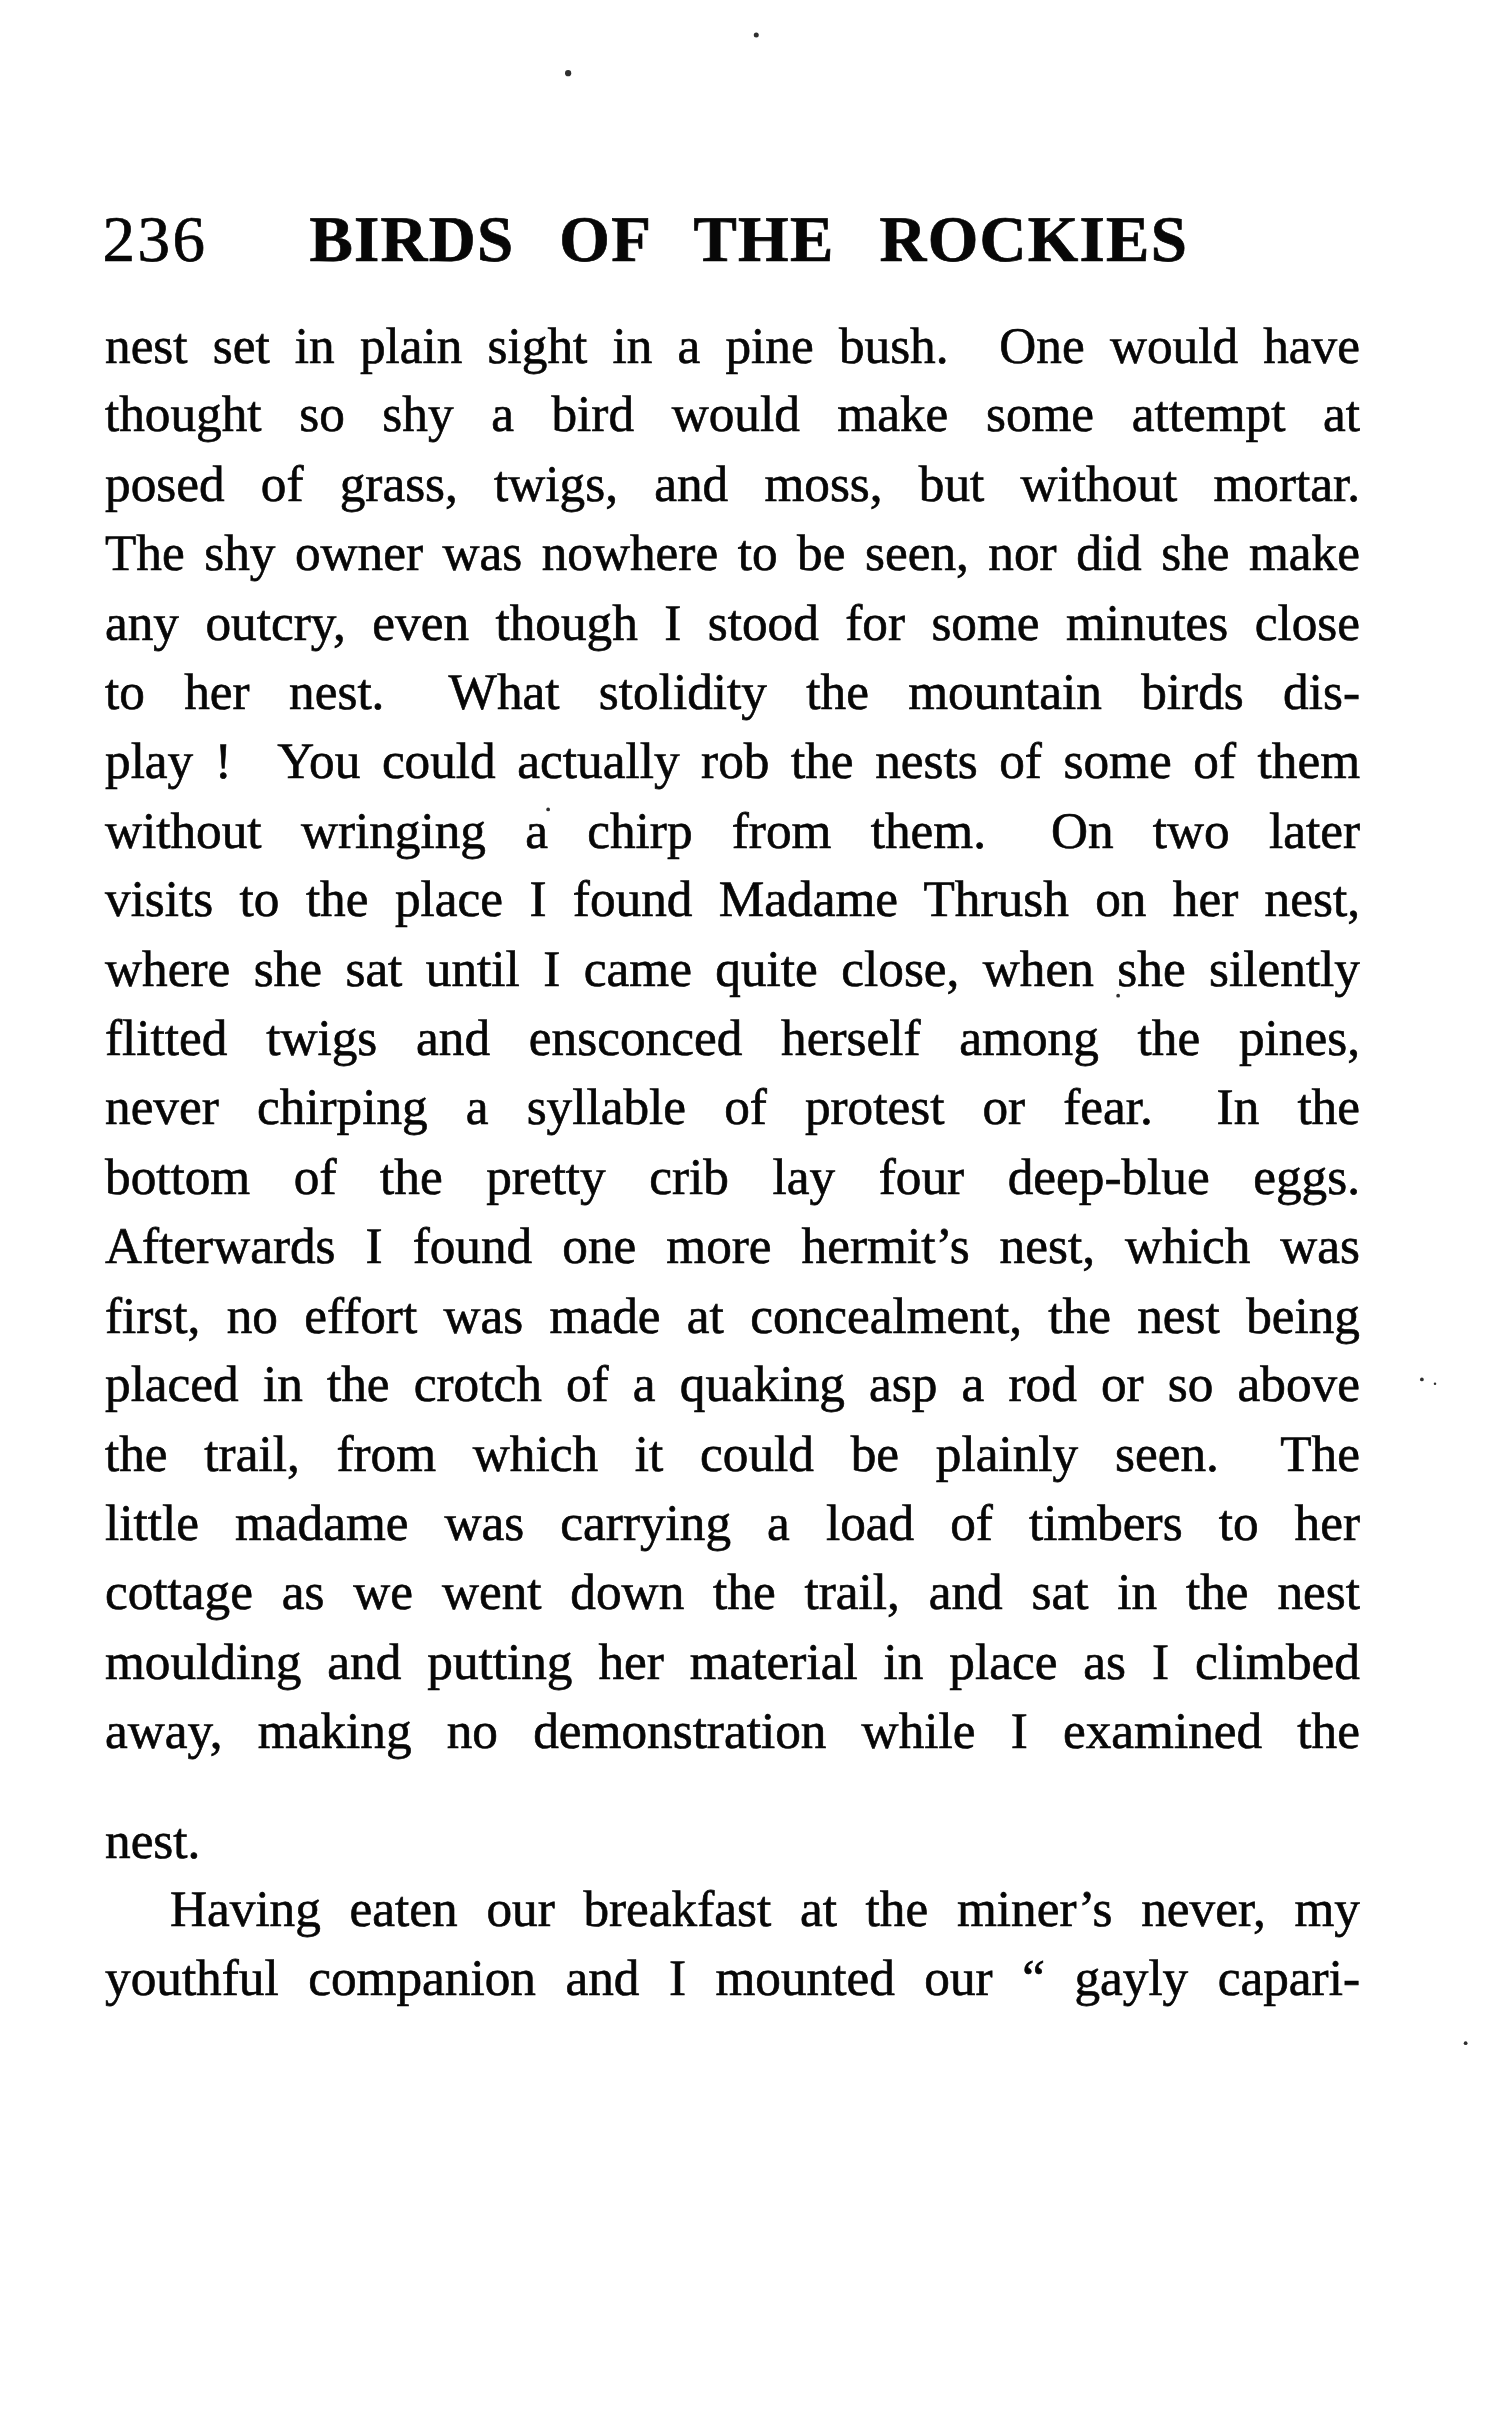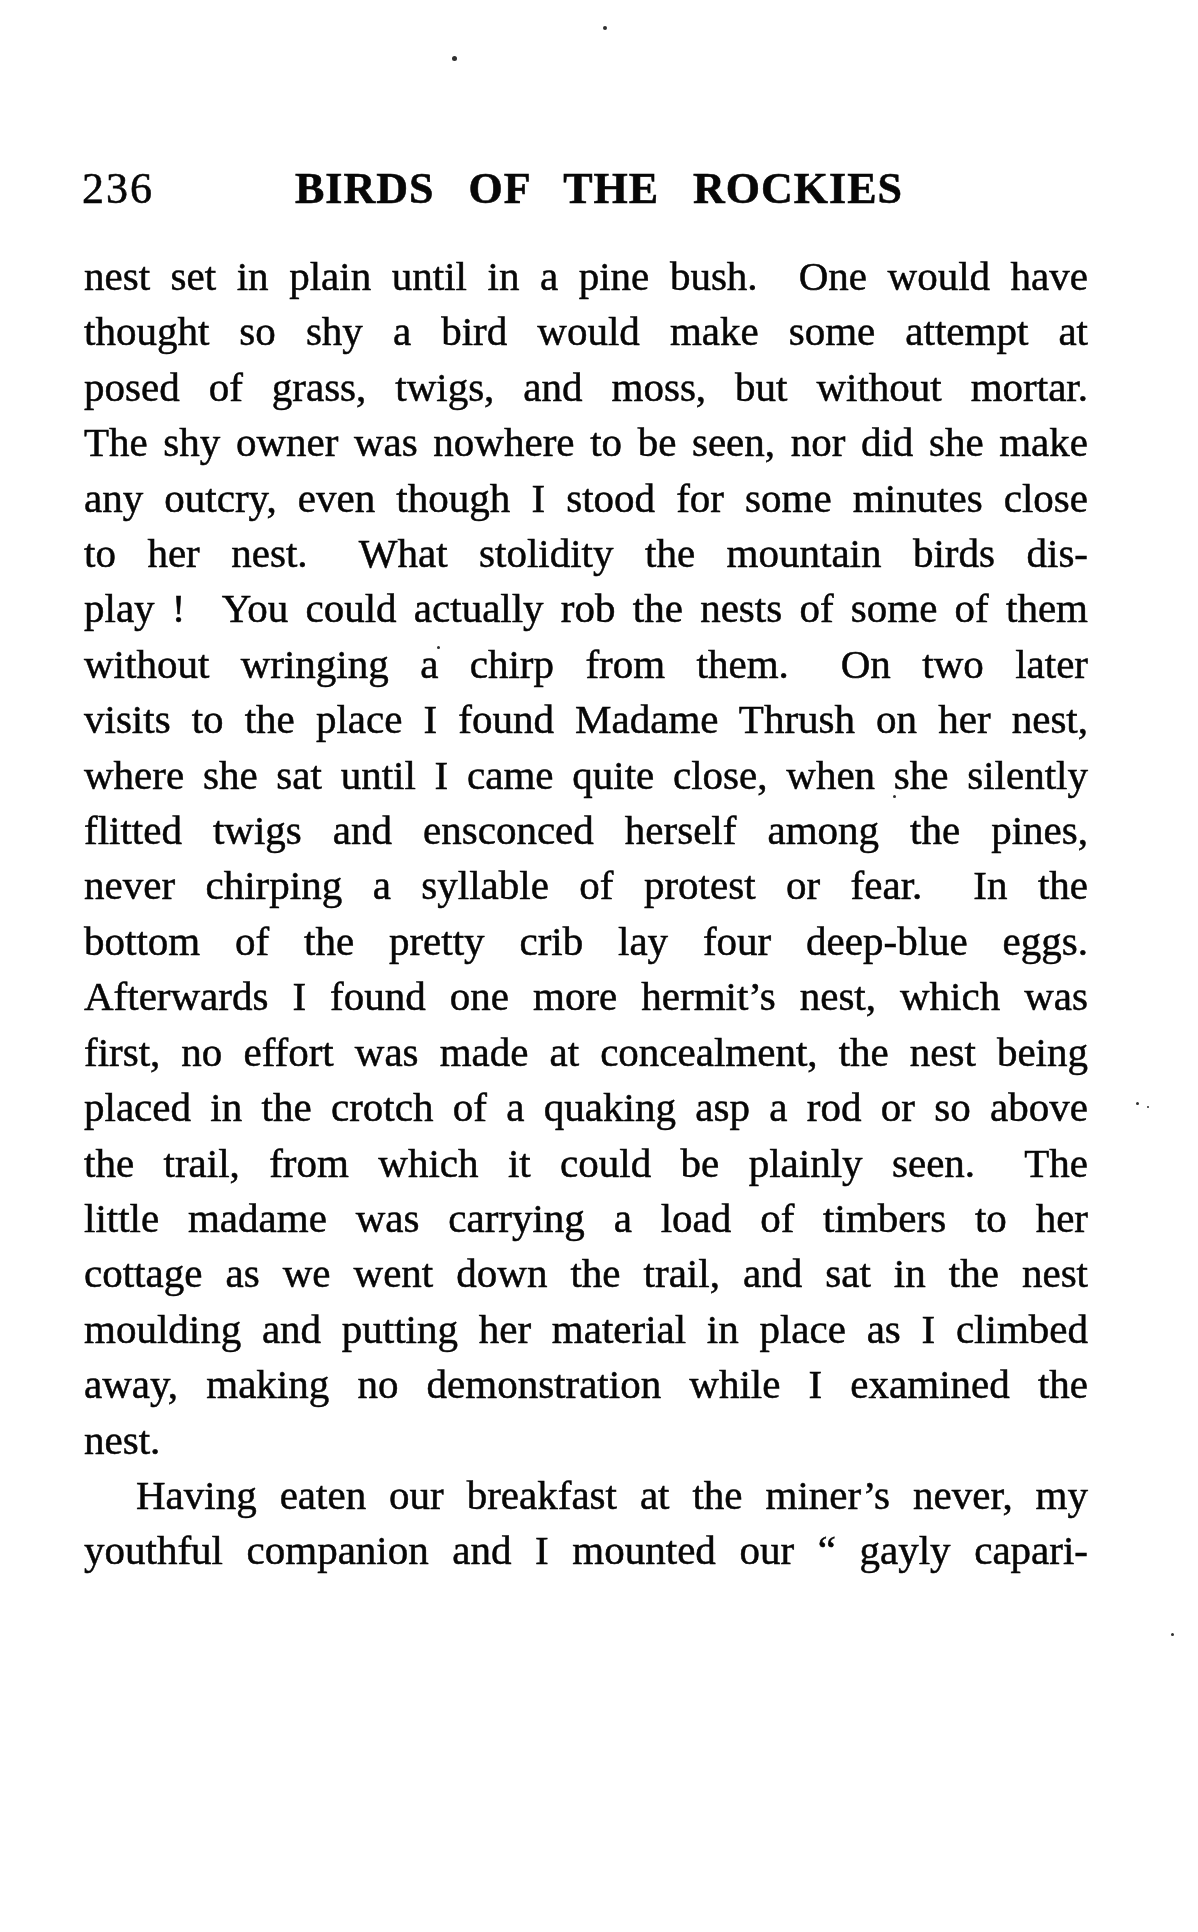--- a/index.html
+++ b/index.html
@@ -15,21 +15,21 @@
     overflow: hidden;
     font-family: "Liberation Serif", serif;
     color: #070707;
   }
   .header-row {
     position: absolute;
     top: 163px;
     left: 0;
     width: 100%;
     height: 52px;
-    font-size: 44px;
+    font-size: 52px;
     -webkit-text-stroke: 0.55px #070707;
   }
   .page-number {
     position: absolute;
     left: 82px;
     top: 0;
     letter-spacing: 2px;
   }
   .running-title {
     position: absolute;
@@ -50,20 +50,21 @@
     line-height: 55.4px;
     -webkit-text-stroke: 0.5px #070707;
   }
   .line {
     text-align: justify;
     text-align-last: justify;
     min-height: 55.4px;
   }
   .line.no-just {
     text-align-last: left;
+    margin-top: 32px;
   }
   .line.indent {
     text-indent: 52px;
   }
   .speck {
     position: absolute;
     background: #0a0a0a;
     border-radius: 50%;
     opacity: 0.85;
   }
@@ -73,21 +74,21 @@
 
 <div class="page">
 
   <div class="header-row">
     <span class="page-number">236</span>
     <span class="running-title">BIRDS OF THE ROCKIES</span>
   </div>
 
   <div class="page-body">
       <div>
-        <div class="line">nest set in plain until in a pine bush.  One would have</div>
+        <div class="line">nest set in plain sight in a pine bush.  One would have</div>
         <div class="line">thought so shy a bird would make some attempt at</div>
         <div class="line">posed of grass, twigs, and moss, but without mortar.</div>
         <div class="line">The shy owner was nowhere to be seen, nor did she make</div>
         <div class="line">any outcry, even though I stood for some minutes close</div>
         <div class="line">to her nest.  What stolidity the mountain birds dis-</div>
         <div class="line">play !  You could actually rob the nests of some of them</div>
         <div class="line">without wringing a chirp from them.  On two later</div>
         <div class="line">visits to the place I found Madame Thrush on her nest,</div>
         <div class="line">where she sat until I came quite close, when she silently</div>
         <div class="line">flitted twigs and ensconced herself among the pines,</div>

